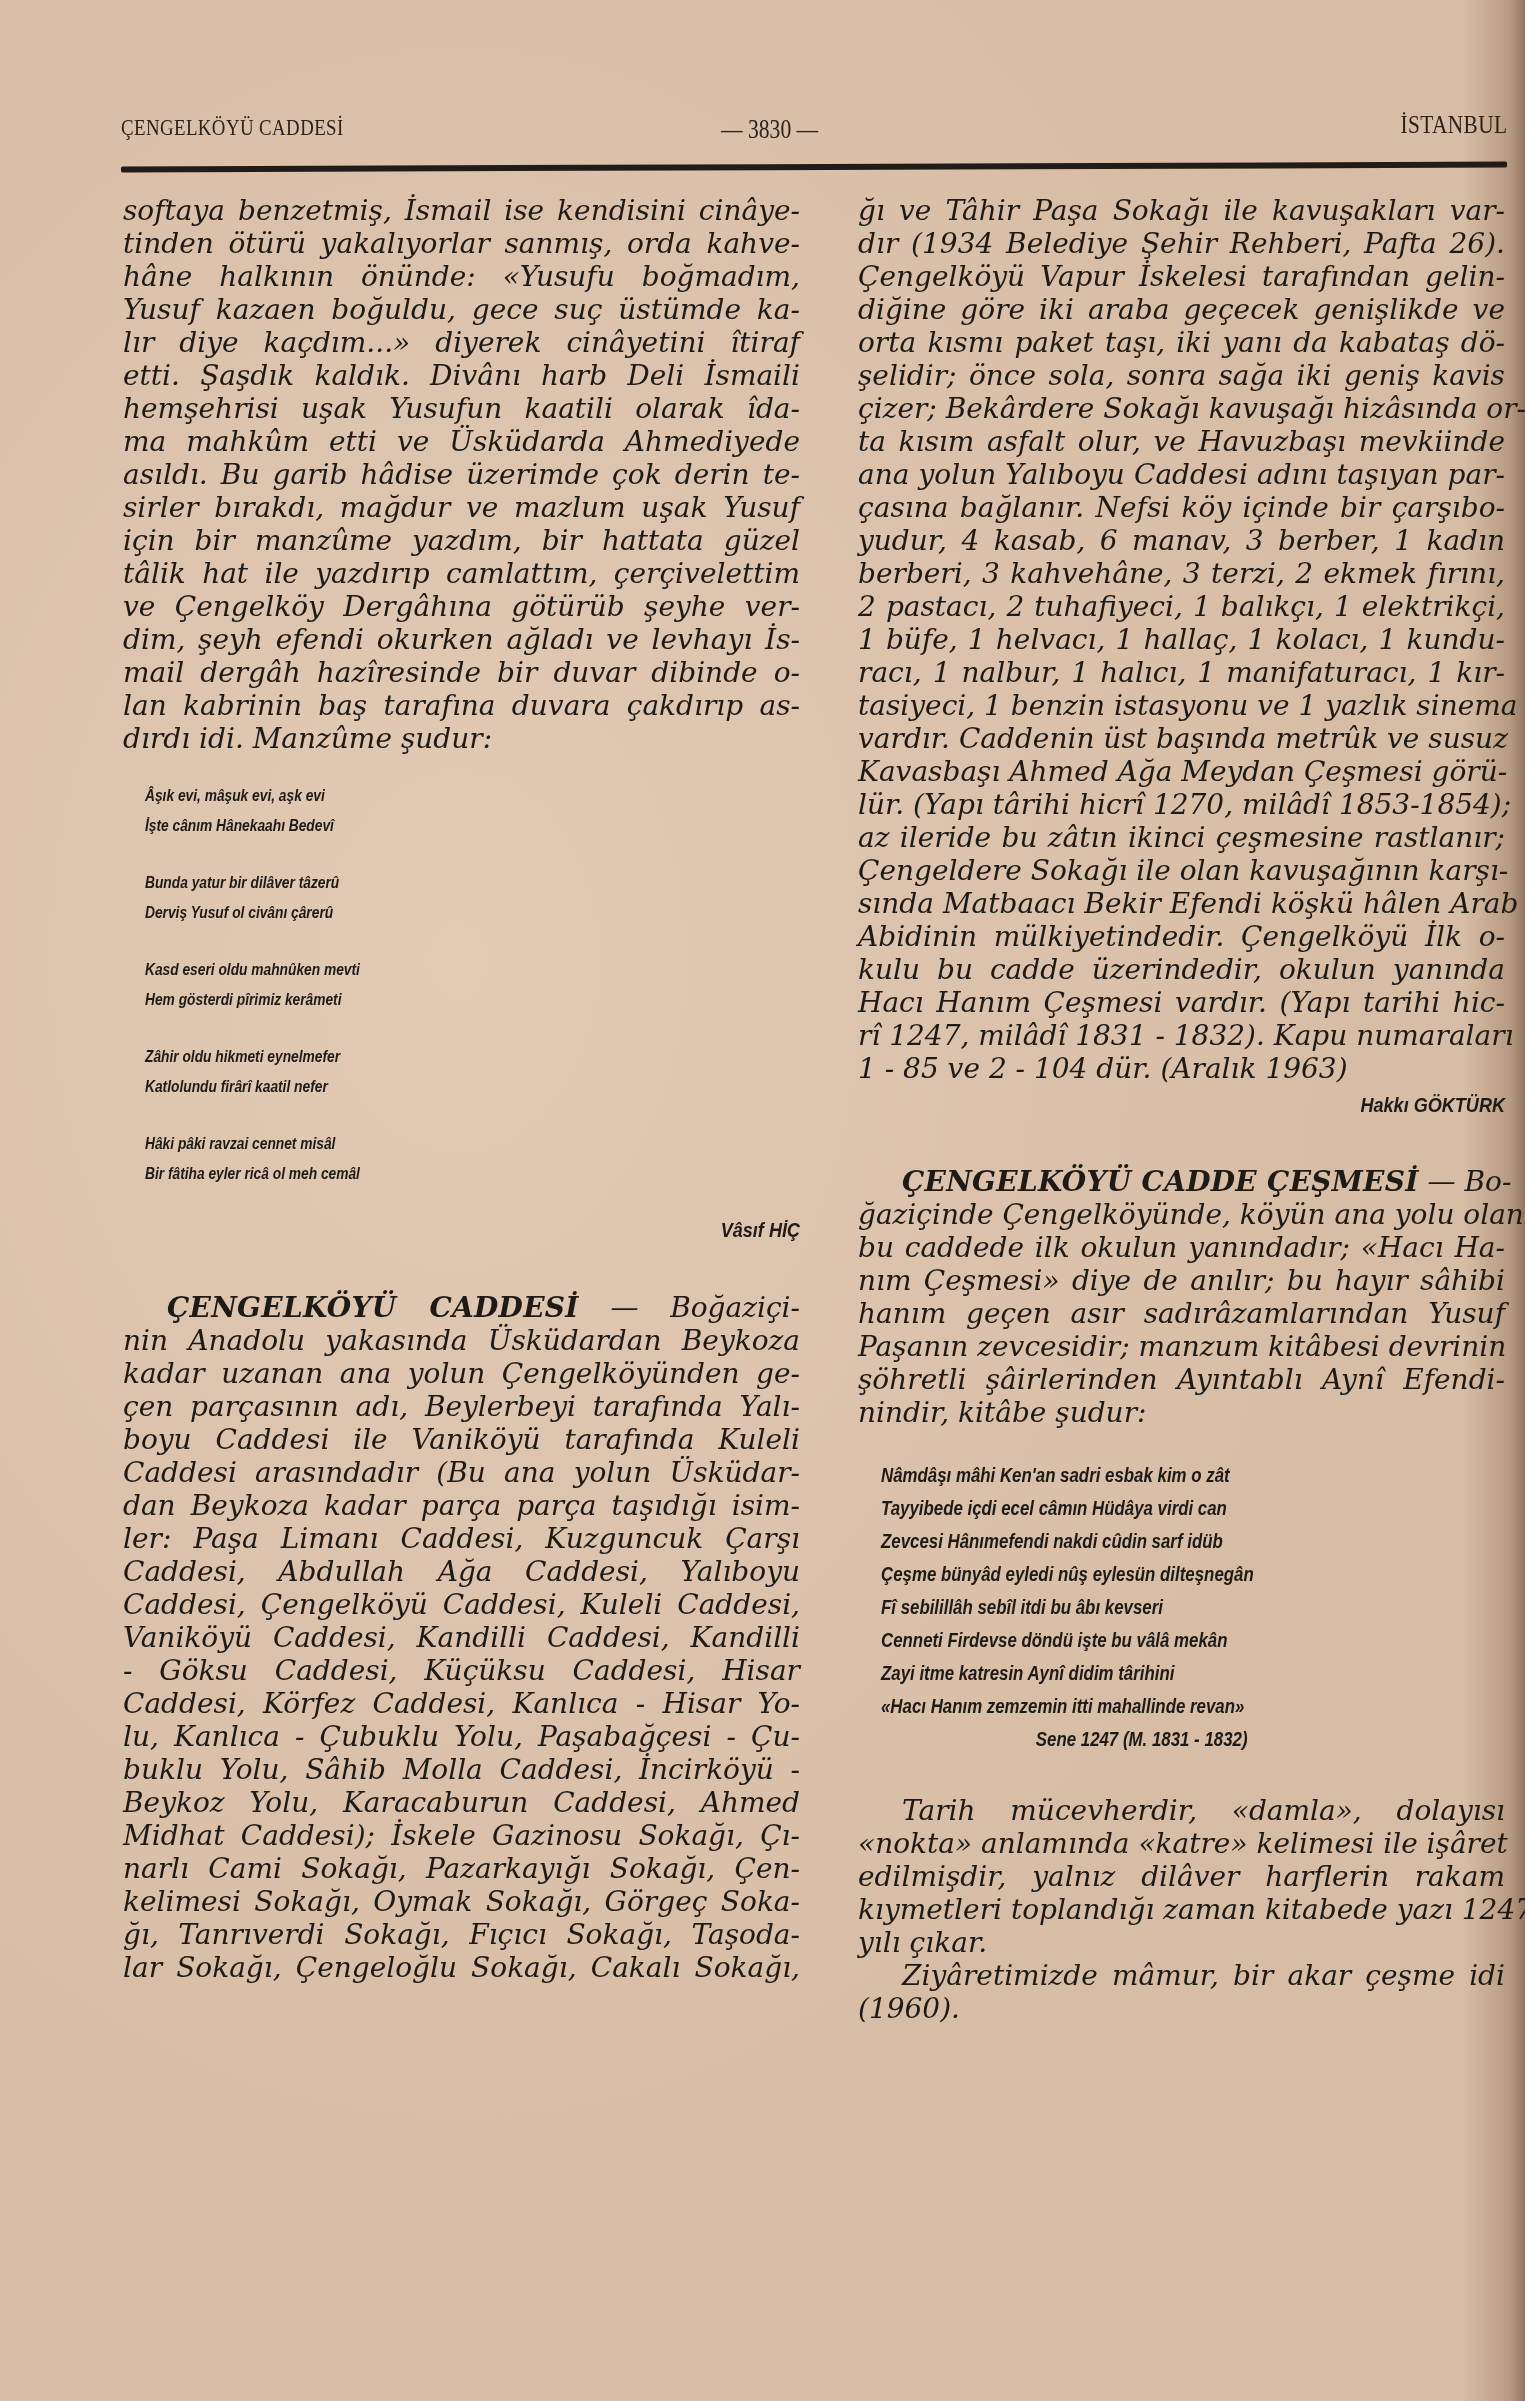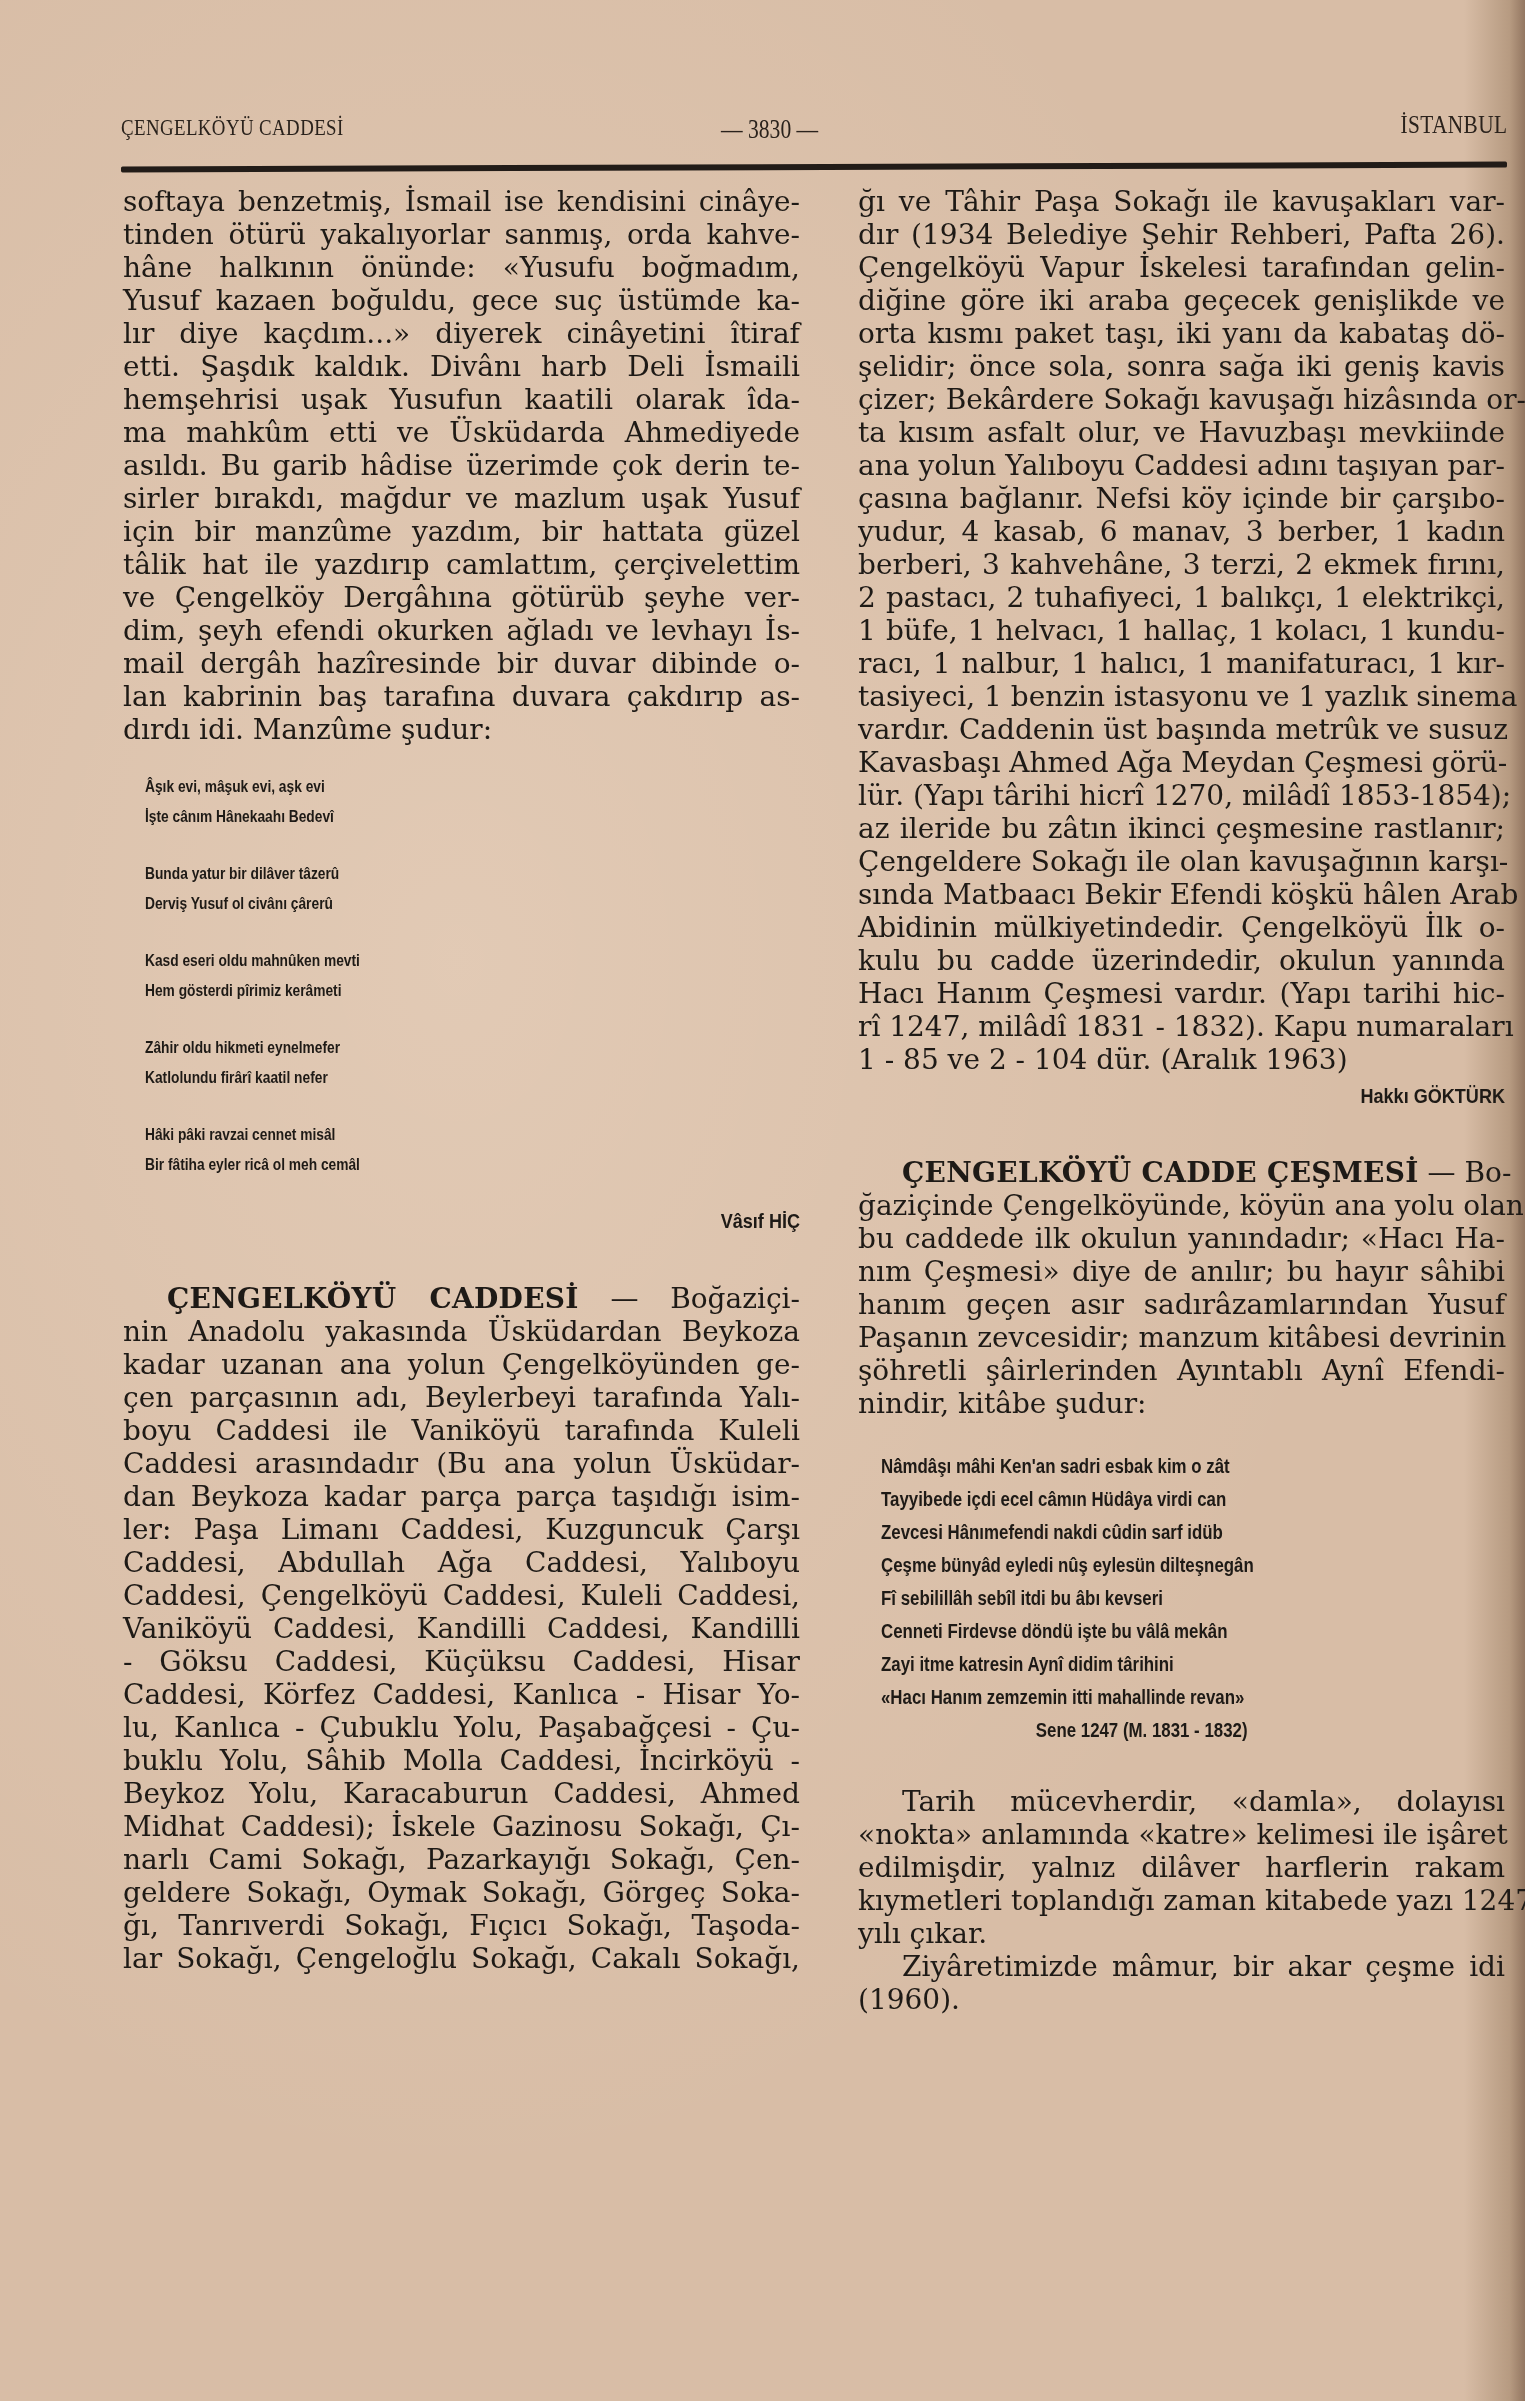--- a/index.html
+++ b/index.html
@@ -31,23 +31,23 @@
   .hdr-right {
     position: absolute; right: 0; top: -5.5px;
     font-size: 26px; letter-spacing: 0.5px; color: #2a221c; transform: scaleX(0.82); transform-origin: right top;
   }
   .rule {
     position: absolute; left: 121px; top: 164px; width: 1386px; height: 5.5px;
     background: #221c18; border-radius: 1.6px; transform: rotate(-0.2deg);
   }
 
   .col {
-    position: absolute; top: 185px;
+    position: absolute; top: 194px;
     font-size: 28px; line-height: 33px;
-    text-align: justify; hyphens: manual;
+    text-align: justify; hyphens: manual; font-style: italic;
   }
   .col.left { left: 123px; width: 677px; }
   .col.right { left: 858px; width: 647px; }
   .line { display: block; text-align: justify; text-align-last: justify; white-space: nowrap; }
   .line.last { text-align-last: left; }
   .line.indent { padding-left: 44px; }
 
   .poem {
     font-family: "Liberation Sans", "DejaVu Sans", sans-serif;
     font-weight: bold; font-size: 16px; line-height: 29.5px;
@@ -145,21 +145,21 @@
         <span class="line">Caddesi, Abdullah Ağa Caddesi, Yalıboyu</span>
         <span class="line">Caddesi, Çengelköyü Caddesi, Kuleli Caddesi,</span>
         <span class="line">Vaniköyü Caddesi, Kandilli Caddesi, Kandilli</span>
         <span class="line">- Göksu Caddesi, Küçüksu Caddesi, Hisar</span>
         <span class="line">Caddesi, Körfez Caddesi, Kanlıca - Hisar Yo-</span>
         <span class="line">lu, Kanlıca - Çubuklu Yolu, Paşabağçesi - Çu-</span>
         <span class="line">buklu Yolu, Sâhib Molla Caddesi, İncirköyü -</span>
         <span class="line">Beykoz Yolu, Karacaburun Caddesi, Ahmed</span>
         <span class="line">Midhat Caddesi); İskele Gazinosu Sokağı, Çı-</span>
         <span class="line">narlı Cami Sokağı, Pazarkayığı Sokağı, Çen-</span>
-        <span class="line">geldere Sokağı, Oymak Sokağı, Görgeç Soka-</span>
+        <span class="line">kelimesi Sokağı, Oymak Sokağı, Görgeç Soka-</span>
         <span class="line">ğı, Tanrıverdi Sokağı, Fıçıcı Sokağı, Taşoda-</span>
         <span class="line">lar Sokağı, Çengeloğlu Sokağı, Cakalı Sokağı,</span>
       </div>
   </div>
 
   <div class="col right">
     <div id="right-cont">
         <span class="line">ğı ve Tâhir Paşa Sokağı ile kavuşakları var-</span>
         <span class="line">dır (1934 Belediye Şehir Rehberi, Pafta 26).</span>
         <span class="line">Çengelköyü Vapur İskelesi tarafından gelin-</span>

